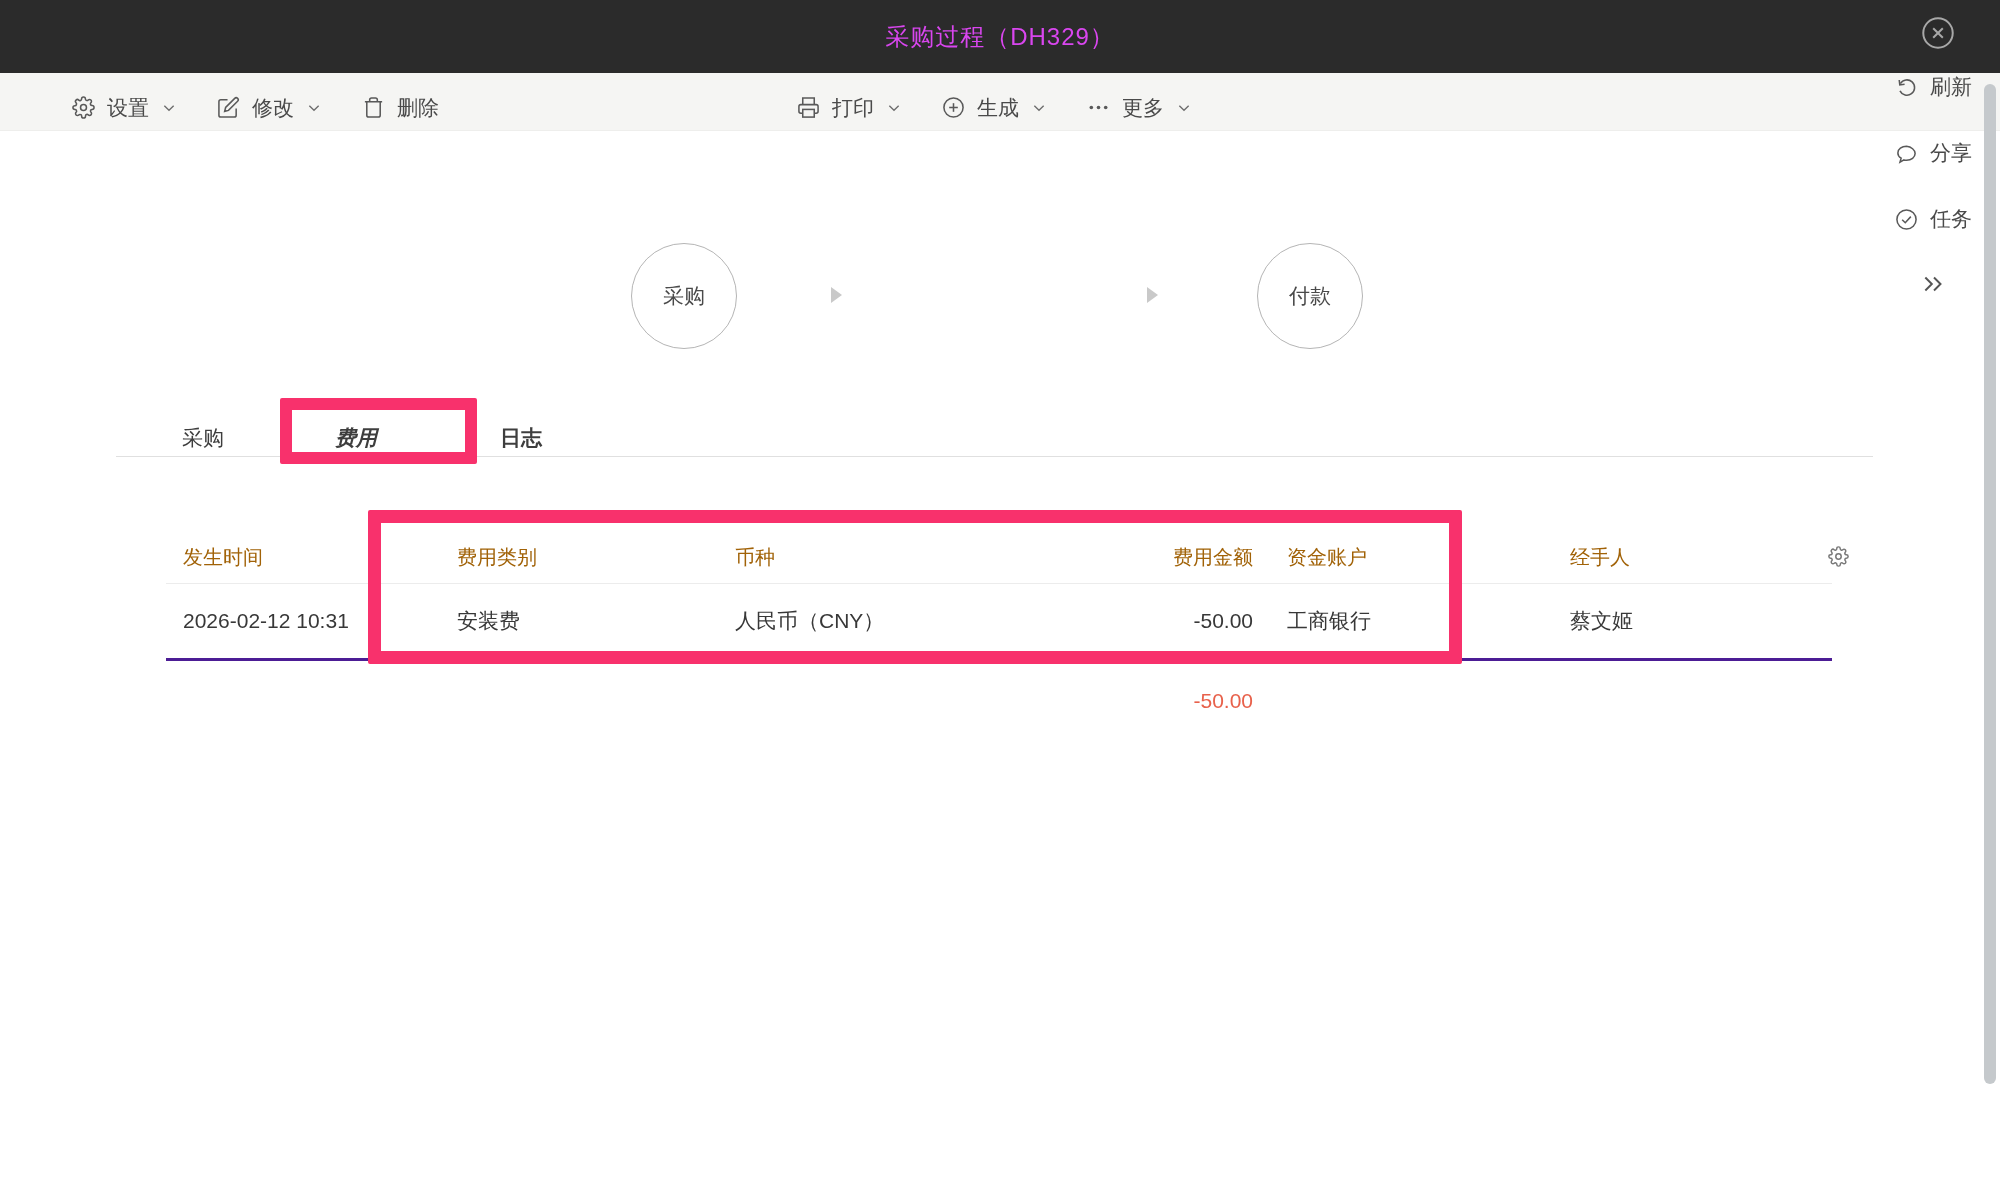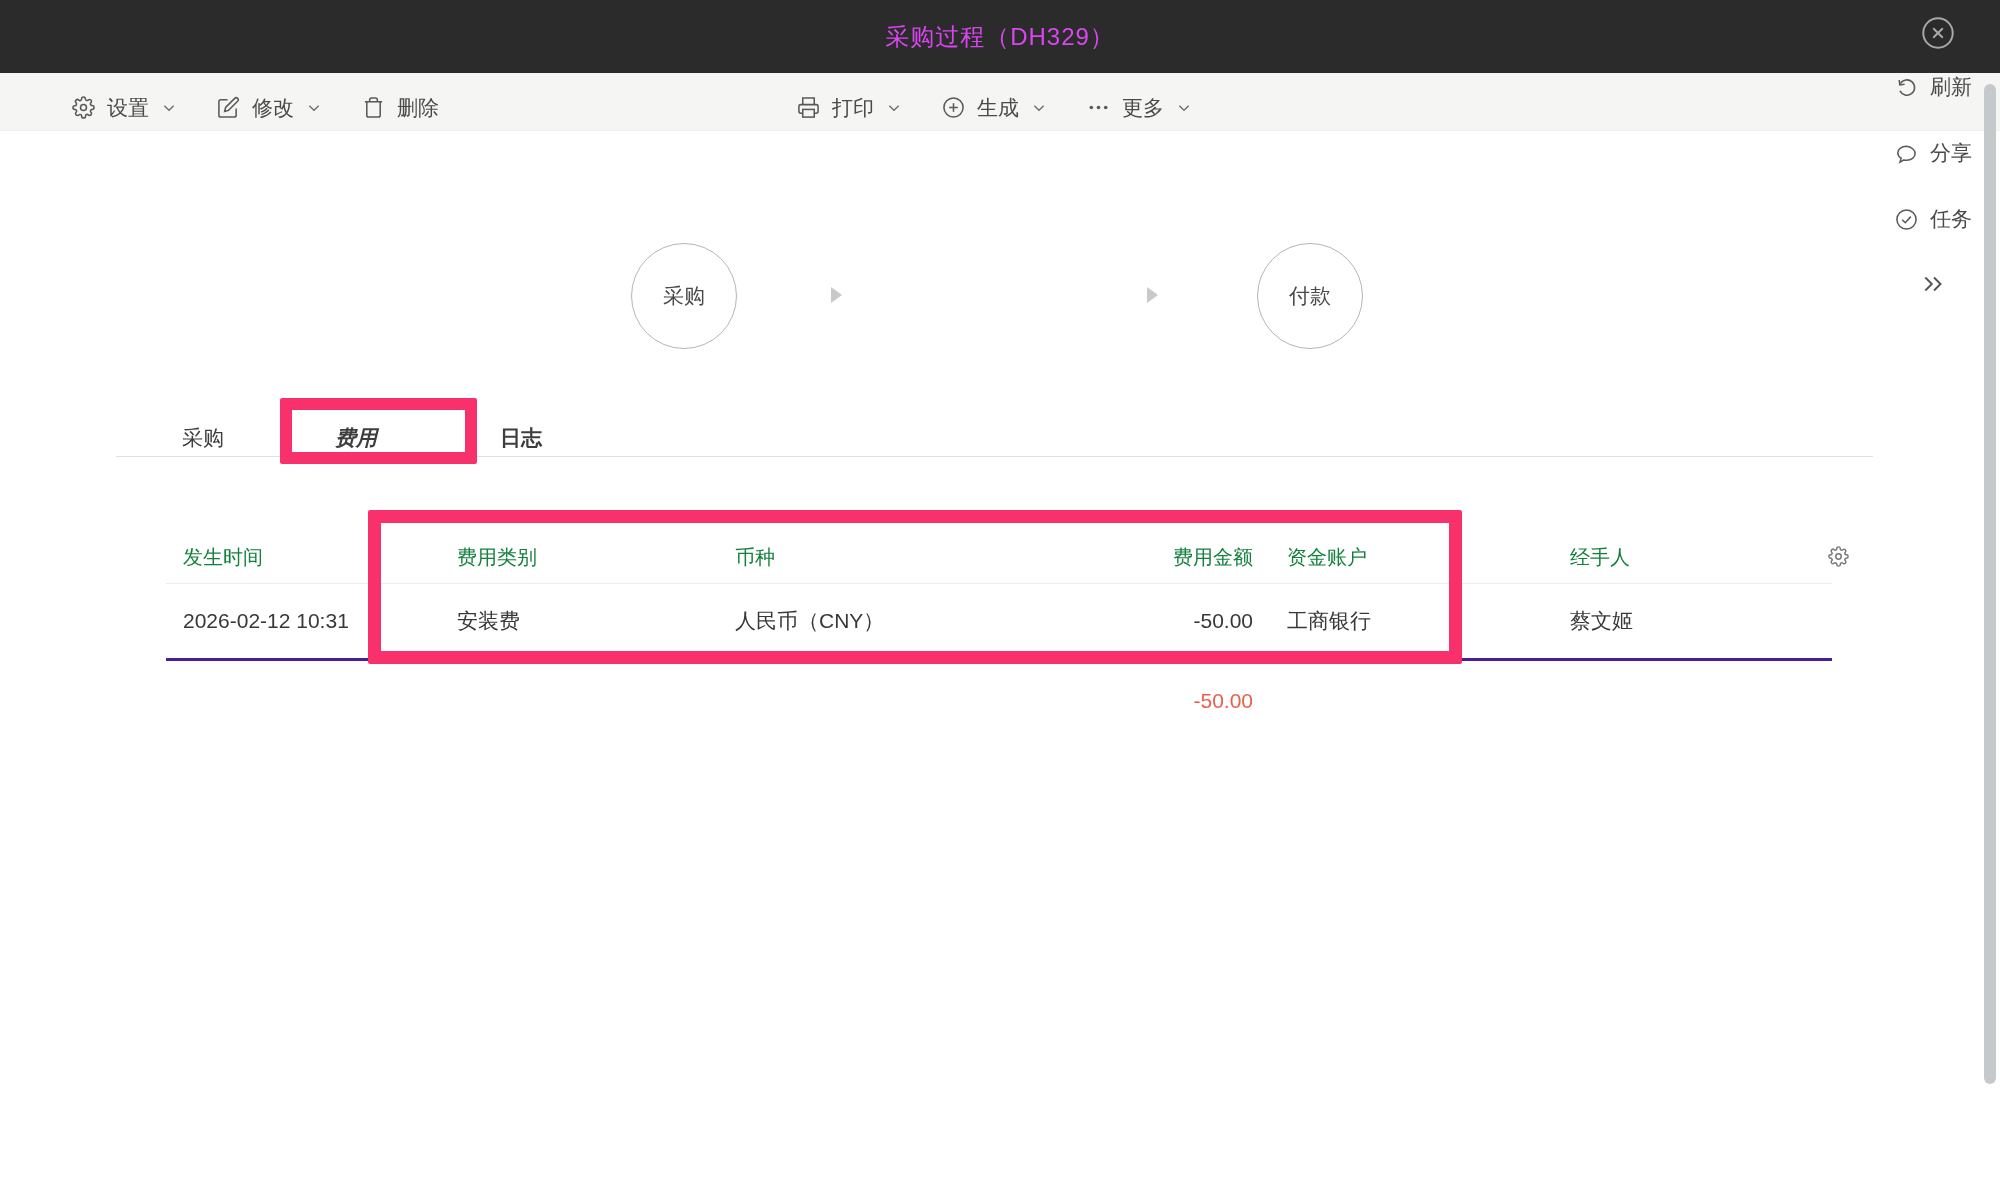--- a/index.html
+++ b/index.html
@@ -45,21 +45,21 @@
   .flow-arrow { position: absolute; width: 13px; height: 18px; }
   .flow-arrow svg { display: block; width: 13px; height: 18px; }
   
   .tab {
     position: absolute; top: 424px; transform: translateX(-50%);
     font-size: 21px; color: #3e3e3e; cursor: pointer; white-space: nowrap;
   }
   .tab.active { font-weight: bold; }
   .tab-underline { position: absolute; left: 116px; top: 456px; width: 1757px; height: 1px; background: #e0e0e0; }
   
-  .thead { position: absolute; left: 166px; top: 530px; width: 1666px; height: 53px; font-size: 20px; color: #15803d; }
+  .thead { position: absolute; left: 166px; top: 530px; width: 1666px; height: 53px; font-size: 20px; color: #a16207; }
   .trow  {
     position: absolute; left: 166px; top: 583px; width: 1666px; height: 78px;
     border-top: 1px solid #ececec; border-bottom: 3px solid #4c1d95;
     font-size: 21px; color: #383838; cursor: pointer;
   }
   .cell { position: absolute; top: 50%; transform: translateY(-50%); white-space: nowrap; }
   .cx1 { left: 17px; }   .cx2 { left: 291px; }  .cx3 { left: 569px; }
   .cx4 { right: 579px; } .cx5 { left: 1121px; } .cx6 { left: 1404px; }
   .table-gear {
     position: absolute; left: 1828px; top: 546px; width: 21px; height: 21px;

